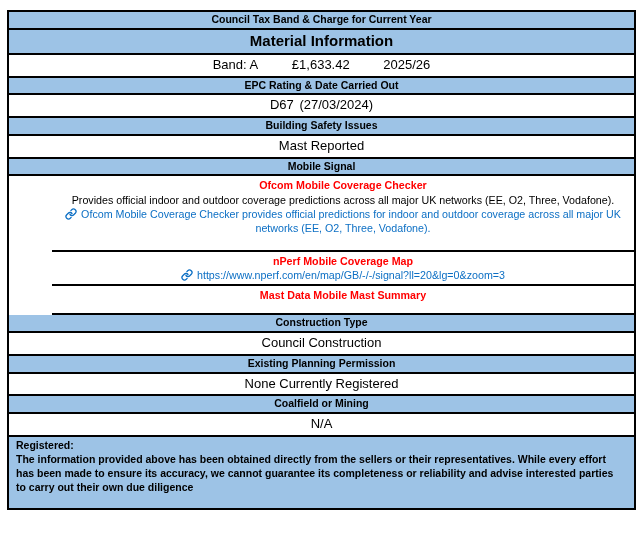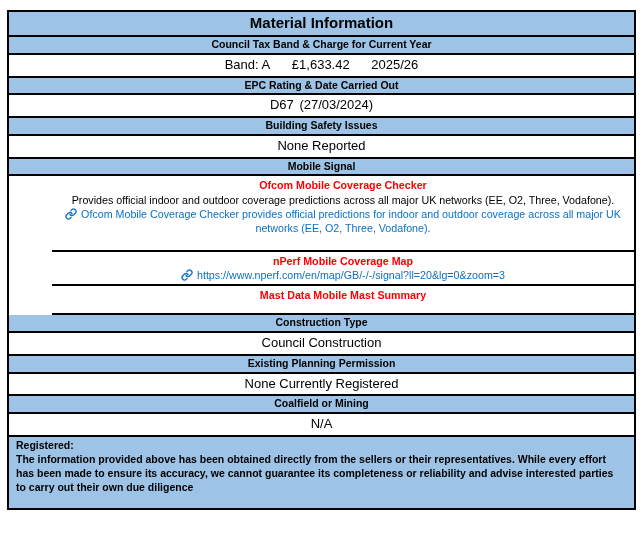--- a/index.html
+++ b/index.html
@@ -35,21 +35,21 @@
     line-height: 1.3;
     padding: 1px 0;
   }
   .row-value {
     background: #ffffff;
     font-size: 13px;
     line-height: 1.3;
     padding: 2px 0;
   }
   .row-value .part { display: inline-block; }
-  .gap-lg { margin-left: 18px; }
+  .gap-lg { margin-left: 30px; }
   .gap-md { margin-left: 2px; }
   .row-section {
     background: #ffffff;
     font-size: 10.7px;
     line-height: 1.32;
     padding: 2px 4px;
     margin-left: 43px;
   }
   .row-section.pad-b-lg { padding-bottom: 15px; }
   .row-section.pad-b-md { padding-bottom: 11px; }
@@ -76,37 +76,37 @@
     font-size: 10.5px;
     line-height: 1.32;
     padding: 2px 8px 14px 7px;
   }
 </style>
 </head>
 <body>
 
 <div class="doc">
 
+  <div class="row row-header">Council Tax Band &amp; Charge for Current Year</div>
+
   <div class="row row-title">Material Information</div>
-
-  <div class="row row-header">Council Tax Band &amp; Charge for Current Year</div>
   <div class="row row-value">
     <span class="part">Band: A</span>
     <span class="part gap-lg">£1,633.42</span>
     <span class="part gap-lg">2025/26</span>
   </div>
 
   <div class="row row-header">EPC Rating &amp; Date Carried Out</div>
   <div class="row row-value">
     <span class="part">D67</span>
     <span class="part gap-md">(27/03/2024)</span>
   </div>
 
   <div class="row row-header">Building Safety Issues</div>
-  <div class="row row-value">None Reported</div>
+  <div class="row row-value">Mast Reported</div>
 
   <div class="row row-header">Mobile Signal</div>
 
   <div class="row row-section pad-b-lg">
     <div class="section-title">Ofcom Mobile Coverage Checker</div>
     <div class="section-desc">Provides official indoor and outdoor coverage predictions across all major UK networks (EE, O2, Three, Vodafone).</div>
     <div class="section-link">
       <span class="link-icon"><svg width="12" height="12" viewBox="0 0 24 24" fill="none" stroke="#0C6FC4" stroke-width="2.6" stroke-linecap="round" stroke-linejoin="round">
             <path d="M10 13a5 5 0 0 0 7.54.54l3-3a5 5 0 0 0-7.07-7.07l-1.72 1.71"></path>
             <path d="M14 11a5 5 0 0 0-7.54-.54l-3 3a5 5 0 0 0 7.07 7.07l1.71-1.71"></path>

